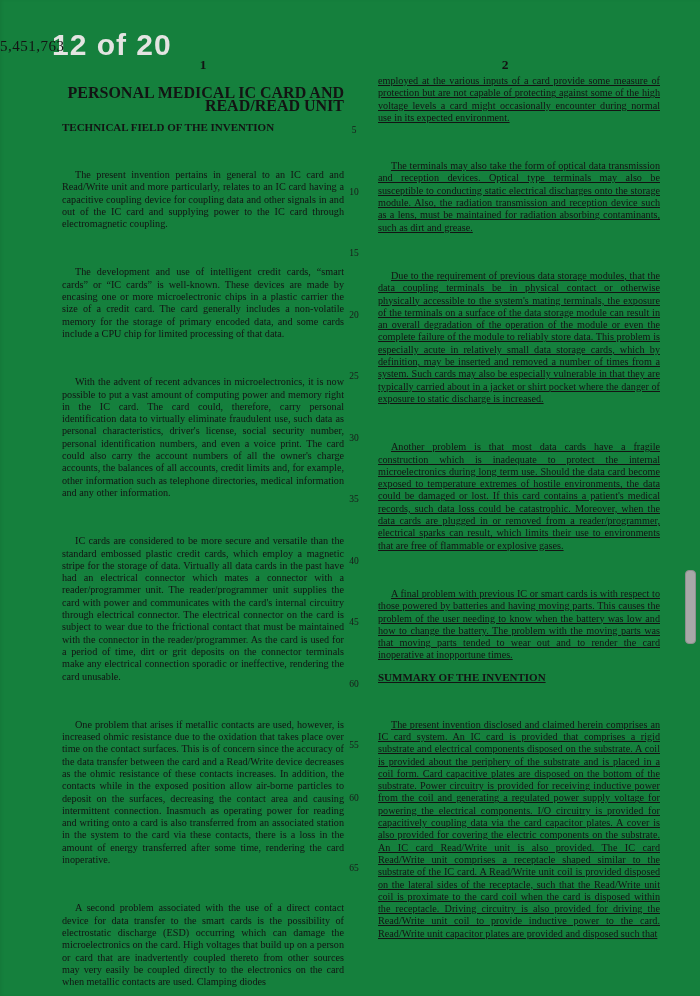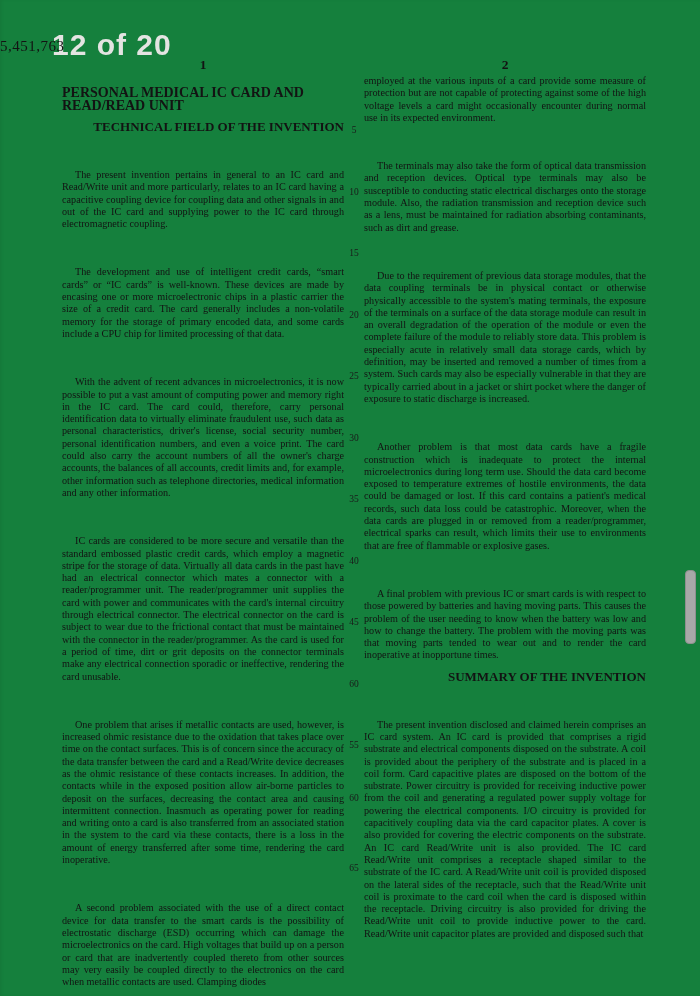--- a/index.html
+++ b/index.html
@@ -47,32 +47,32 @@
   .col-num-2 { left: 364px; width: 282px; }
   .column {
     position: absolute;
     width: 282px;
     font-size: 10.2px;
     line-height: 12.3px;
     text-align: justify;
     letter-spacing: 0;
   }
   .column.left  { left: 62px;  top: 86px; }
-  .column.right { left: 364px; top: 75px; }
+  .column.right { left: 378px; top: 75px; text-decoration: underline; }
   .doc-title {
-    text-align: left;
+    text-align: right;
     font-weight: bold;
-    font-size: 14px;
+    font-size: 16px;
     line-height: 13px;
     margin-bottom: 4px;
   }
   h2.section-heading {
-    text-align: right;
+    text-align: left;
     font-weight: bold;
-    font-size: 13px;
+    font-size: 11px;
     line-height: 12px;
     margin: 9px 0 7px 0;
   }
   p { margin: 0; }
   p.indent { text-indent: 13px; margin-top: 36px; }
   .line-gutter {
     position: absolute;
     left: 344px;
     top: 0;
     width: 20px;

